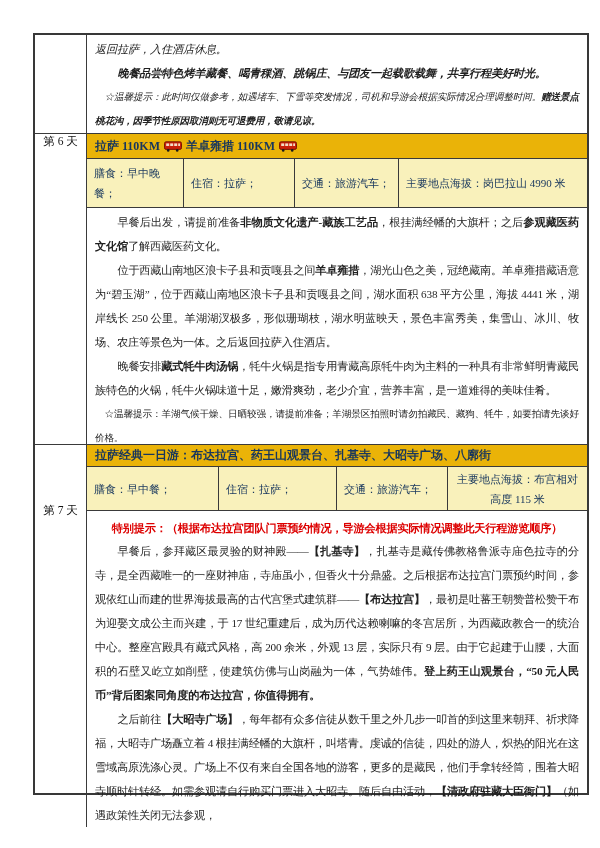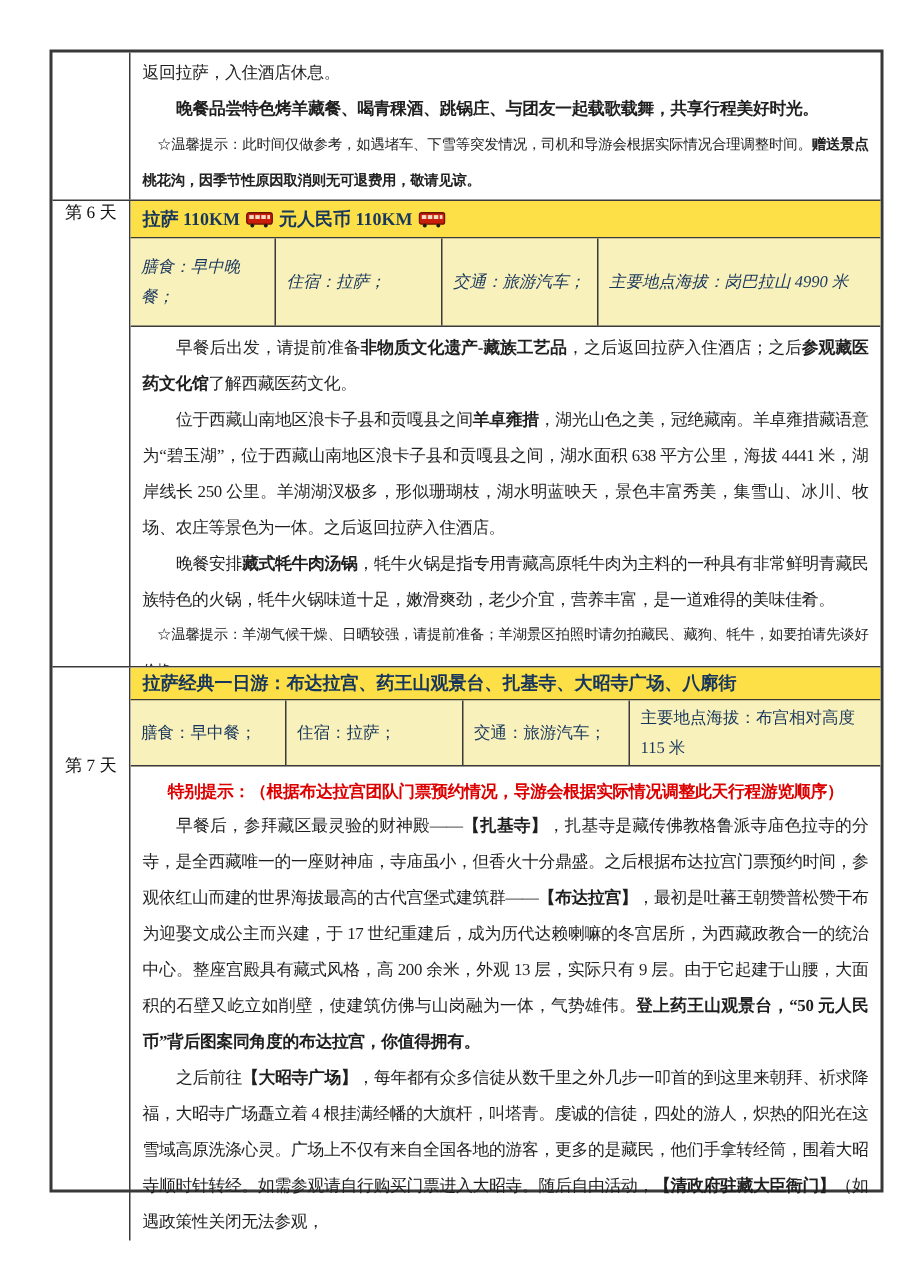--- a/index.html
+++ b/index.html
@@ -8,21 +8,21 @@
     font-family:"Liberation Serif","DejaVu Serif",serif;
     color:#1f1f1f;
   }
   .tbl{
     position:absolute;left:33px;top:33px;width:556px;height:762px;
     box-sizing:border-box;border:2px solid #383838;
     display:flex;flex-direction:column;background:#ffffff;
   }
   .sec{display:flex;border-bottom:1.5px solid #3a3a3a;box-sizing:border-box;}
   .sec:last-child{border-bottom:none;}
-  .sec1{height:111px;}
+  .sec1{height:111px;font-style:italic;}
   .sec2{height:311px;}
   .sec3{flex:1;}
   .daycol{
     width:52px;min-width:52px;border-right:1.5px solid #3a3a3a;box-sizing:border-box;
     display:flex;align-items:flex-start;justify-content:center;
     font-size:11.5px;color:#111;
   }
   .daycol.push{padding-top:58px;}
   .content{flex:1;display:flex;flex-direction:column;min-width:0;overflow:hidden;}
   
@@ -30,34 +30,34 @@
   .para{
     margin:0;font-size:11.2px;line-height:24px;text-align:justify;
     text-justify:inter-ideograph;letter-spacing:-0.2px;color:#1f1f1f;
   }
   .indent{text-indent:2em;}
   .small{font-size:9.6px;text-indent:1em;color:#222;}
   .b{font-weight:bold;}
   
   .hdr{
     height:25px;box-sizing:border-box;border-bottom:1.5px solid #3a3a3a;
-    background:#fde047;color:#17365d;font-weight:bold;font-size:12px;
+    background:#eab308;color:#17365d;font-weight:bold;font-size:12px;
     display:flex;align-items:center;padding:0 8px;white-space:nowrap;overflow:hidden;
   }
   .bus{display:inline-block;vertical-align:middle;margin:0 4px;line-height:0;}
   
   .inforow{box-sizing:border-box;border-bottom:1.5px solid #3a3a3a;background:#f9f1bb;display:flex;}
-  .inforow6{height:59px;font-style:italic;}
+  .inforow6{height:49px;}
   .inforow7{height:44px;}
   .icell{
     box-sizing:border-box;border-right:1.5px solid #3a3a3a;
     display:flex;align-items:center;padding:2px 7px;
     font-size:11px;line-height:20px;color:#17365d;
   }
-  .icell:last-child{border-right:none;flex:1;}
+  .icell:last-child{border-right:none;flex:1;text-align:center;}
   .redline{
     margin:0;padding:4px 0 0 0;text-align:center;color:#dd0000;font-weight:bold;
     font-size:11.2px;line-height:22px;letter-spacing:-0.2px;
   }
 </style>
 </head>
 <body>
 
 <div class="tbl">
 
@@ -81,56 +81,56 @@
           <span>拉萨 110KM</span>
           <span class="bus"><svg width="18" height="11" viewBox="0 0 18 11" xmlns="http://www.w3.org/2000/svg">
               <rect x="0.5" y="0.8" width="17" height="7.6" rx="1.6" fill="#c81e0a" stroke="#6e1000" stroke-width="0.9"></rect>
               <rect x="2.2" y="2.4" width="3" height="2.6" fill="#f3dcc6"></rect>
               <rect x="6.2" y="2.4" width="3" height="2.6" fill="#f3dcc6"></rect>
               <rect x="10.2" y="2.4" width="3" height="2.6" fill="#f3dcc6"></rect>
               <rect x="14.2" y="2.4" width="1.8" height="2.6" fill="#f3dcc6"></rect>
               <circle cx="4.2" cy="9.4" r="1.3" fill="#1a1a1a"></circle>
               <circle cx="13.2" cy="9.4" r="1.3" fill="#1a1a1a"></circle>
             </svg></span>
-          <span>元人民币 110KM</span>
+          <span>羊卓雍措 110KM</span>
           <span class="bus"><svg width="18" height="11" viewBox="0 0 18 11" xmlns="http://www.w3.org/2000/svg">
               <rect x="0.5" y="0.8" width="17" height="7.6" rx="1.6" fill="#c81e0a" stroke="#6e1000" stroke-width="0.9"></rect>
               <rect x="2.2" y="2.4" width="3" height="2.6" fill="#f3dcc6"></rect>
               <rect x="6.2" y="2.4" width="3" height="2.6" fill="#f3dcc6"></rect>
               <rect x="10.2" y="2.4" width="3" height="2.6" fill="#f3dcc6"></rect>
               <rect x="14.2" y="2.4" width="1.8" height="2.6" fill="#f3dcc6"></rect>
               <circle cx="4.2" cy="9.4" r="1.3" fill="#1a1a1a"></circle>
               <circle cx="13.2" cy="9.4" r="1.3" fill="#1a1a1a"></circle>
             </svg></span>
         </div>
       <div class="inforow inforow6">
         <div class="icell" style="width:97px">膳食：早中晚餐；</div>
         <div class="icell" style="width:111px">住宿：拉萨；</div>
         <div class="icell" style="width:104px">交通：旅游汽车；</div>
         <div class="icell">主要地点海拔：岗巴拉山 4990 米</div>
       </div>
       <div class="bodyc">
-        <p class="para indent"><span>早餐后出发，请提前准备</span><span class="b">非物质文化遗产-藏族工艺品</span><span>，之后返回拉萨入住酒店；之后</span><span class="b">参观藏医药文化馆</span><span>了解西藏医药文化。</span></p>
+        <p class="para indent"><span>早餐后出发，请提前准备</span><span class="b">非物质文化遗产-藏族工艺品</span><span>，根挂满经幡的大旗杆；之后</span><span class="b">参观藏医药文化馆</span><span>了解西藏医药文化。</span></p>
         <p class="para indent"><span>位于西藏山南地区浪卡子县和贡嘎县之间</span><span class="b">羊卓雍措</span><span>，湖光山色之美，冠绝藏南。羊卓雍措藏语意为“碧玉湖”，位于西藏山南地区浪卡子县和贡嘎县之间，湖水面积 638 平方公里，海拔 4441 米，湖岸线长 250 公里。羊湖湖汊极多，形似珊瑚枝，湖水明蓝映天，景色丰富秀美，集雪山、冰川、牧场、农庄等景色为一体。之后返回拉萨入住酒店。</span></p>
         <p class="para indent"><span>晚餐安排</span><span class="b">藏式牦牛肉汤锅</span><span>，牦牛火锅是指专用青藏高原牦牛肉为主料的一种具有非常鲜明青藏民族特色的火锅，牦牛火锅味道十足，嫩滑爽劲，老少介宜，营养丰富，是一道难得的美味佳肴。</span></p>
         <p class="para small"><span>☆温馨提示：羊湖气候干燥、日晒较强，请提前准备；羊湖景区拍照时请勿拍藏民、藏狗、牦牛，如要拍请先谈好价格。</span></p>
       </div>
     </div>
   </div>
 
   <div class="sec sec3">
     <div class="daycol push">
       <span>第 7 天</span>
     </div>
     <div class="content">
       <div class="hdr" style="height:22px">
         <span>拉萨经典一日游：布达拉宫、药王山观景台、扎基寺、大昭寺广场、八廓街</span>
       </div>
       <div class="inforow inforow7">
-        <div class="icell" style="width:104px">膳食：早中餐；</div>
+        <div class="icell" style="width:132px">膳食：早中餐；</div>
         <div class="icell" style="width:118px">住宿：拉萨；</div>
         <div class="icell" style="width:111px">交通：旅游汽车；</div>
         <div class="icell">主要地点海拔：布宫相对高度 115 米</div>
       </div>
       <div class="bodyc">
         <p class="redline">特别提示：（根据布达拉宫团队门票预约情况，导游会根据实际情况调整此天行程游览顺序）</p>
         <p class="para indent"><span>早餐后，参拜藏区最灵验的财神殿——</span><span class="b">【扎基寺】</span><span>，扎基寺是藏传佛教格鲁派寺庙色拉寺的分寺，是全西藏唯一的一座财神庙，寺庙虽小，但香火十分鼎盛。之后根据布达拉宫门票预约时间，参观依红山而建的世界海拔最高的古代宫堡式建筑群——</span><span class="b">【布达拉宫】</span><span>，最初是吐蕃王朝赞普松赞干布为迎娶文成公主而兴建，于 17 世纪重建后，成为历代达赖喇嘛的冬宫居所，为西藏政教合一的统治中心。整座宫殿具有藏式风格，高 200 余米，外观 13 层，实际只有 9 层。由于它起建于山腰，大面积的石壁又屹立如削壁，使建筑仿佛与山岗融为一体，气势雄伟。</span><span class="b">登上药王山观景台，“50 元人民币”背后图案同角度的布达拉宫，你值得拥有。</span></p>
         <p class="para indent"><span>之后前往</span><span class="b">【大昭寺广场】</span><span>，每年都有众多信徒从数千里之外几步一叩首的到这里来朝拜、祈求降福，大昭寺广场矗立着 4 根挂满经幡的大旗杆，叫塔青。虔诚的信徒，四处的游人，炽热的阳光在这雪域高原洗涤心灵。广场上不仅有来自全国各地的游客，更多的是藏民，他们手拿转经筒，围着大昭寺顺时针转经。如需参观请自行购买门票进入大昭寺。随后自由活动，</span><span class="b">【清政府驻藏大臣衙门】</span><span>（如遇政策性关闭无法参观，</span></p>
       </div>
     </div>

